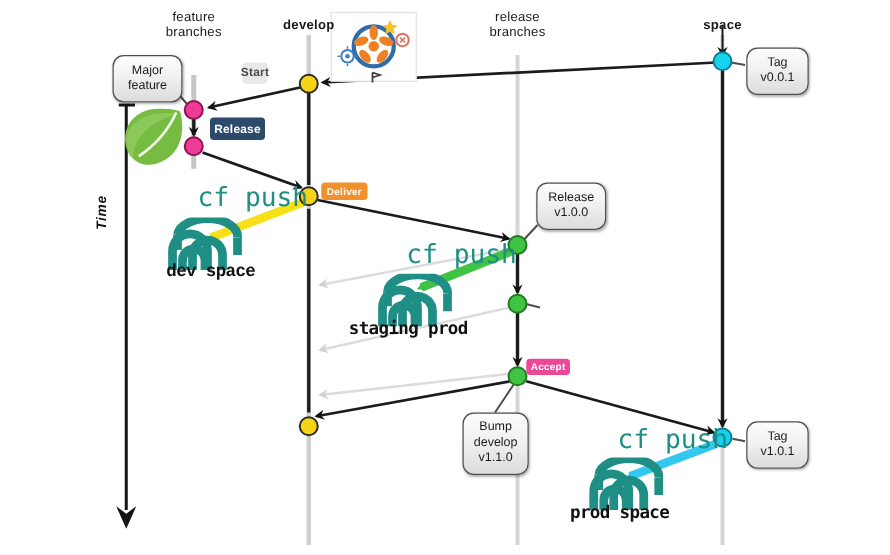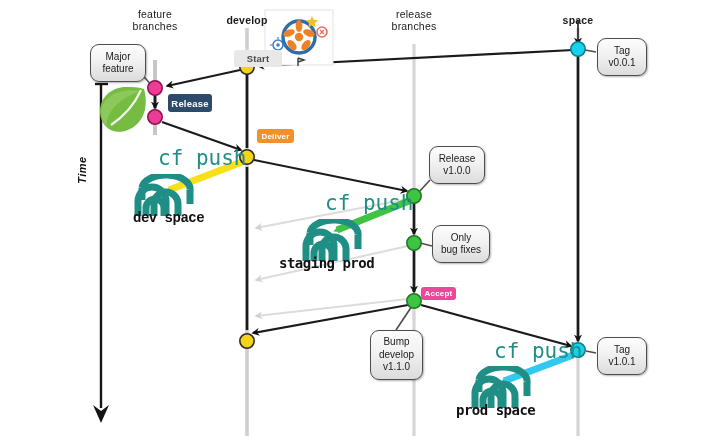--- a/index.html
+++ b/index.html
@@ -242,31 +242,29 @@
   <div class="lane-header bold" style="left:538px; top:14px; width:80px;">space</div>
 
   <div class="time-label" style="left:52px; top:164px; width:60px; text-align:center;">Time</div>
 
   <div class="callout" style="left:90px; top:44px; width:56px; height:38px;">Major
 feature</div>
   <div class="callout" style="left:597px; top:38px; width:50px; height:38px;">Tag
 v0.0.1</div>
   <div class="callout" style="left:429px; top:146px; width:56px; height:38px;">Release
 v1.0.0</div>
-  <div class="callout" style="left:432px; top:225px; width:58px; height:38px;">Only
-bug fixes</div>
   <div class="callout" style="left:354px; top:330px; width:53px; height:50px;margin-left:16px;">Bump
 develop
 v1.1.0</div>
   <div class="callout" style="left:597px; top:337px; width:50px; height:38px;">Tag
 v1.0.1</div>
 
-  <div class="badge badge-start" style="left:194px; top:50px; width:48px; height:17px;margin-left:40px;">Start</div>
+  <div class="badge badge-start" style="left:194px; top:50px; width:20px; height:17px;">Start</div>
   <div class="badge badge-finish" style="left:168px; top:94px; width:44px; height:18px;">Release</div>
-  <div class="badge badge-deliver" style="left:257px; top:129px; width:37px; height:14px;">Deliver</div>
+  <div class="badge badge-deliver" style="left:257px; top:146px; width:37px; height:14px;">Deliver</div>
   <div class="badge badge-accept" style="left:421px; top:287px; width:35px; height:13px;">Accept</div>
 
   <div class="cf-push" style="left:114px; top:146px;">cf push</div>
   <div class="logo-box" style="left:124px; top:174px; width:84px; height:44px;">
     <svg viewBox="0 0 84 44" width="84" height="44" xmlns="http://www.w3.org/2000/svg">
       <g fill="none" stroke="#1f8f86" stroke-width="7" stroke-linecap="butt">
         <path d="M14,42 L14,27 A14,14 0 0,1 42,27 L42,42"></path>
         <path d="M30,42 L30,30 A12,12 0 0,1 54,30 L54,42"></path>
         <path d="M22,42 L22,34 A9,9 0 0,1 40,34 L40,42"></path>
       </g>

